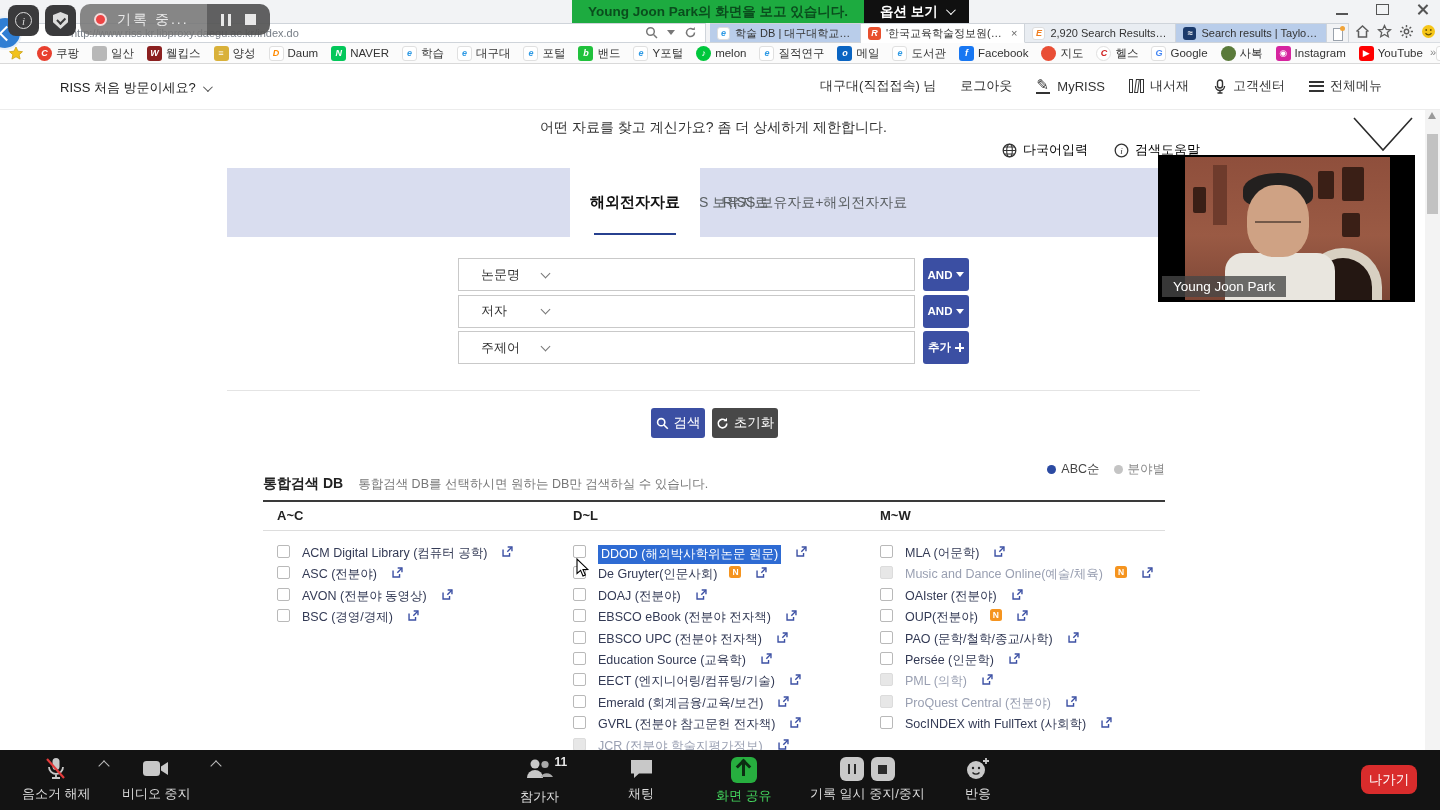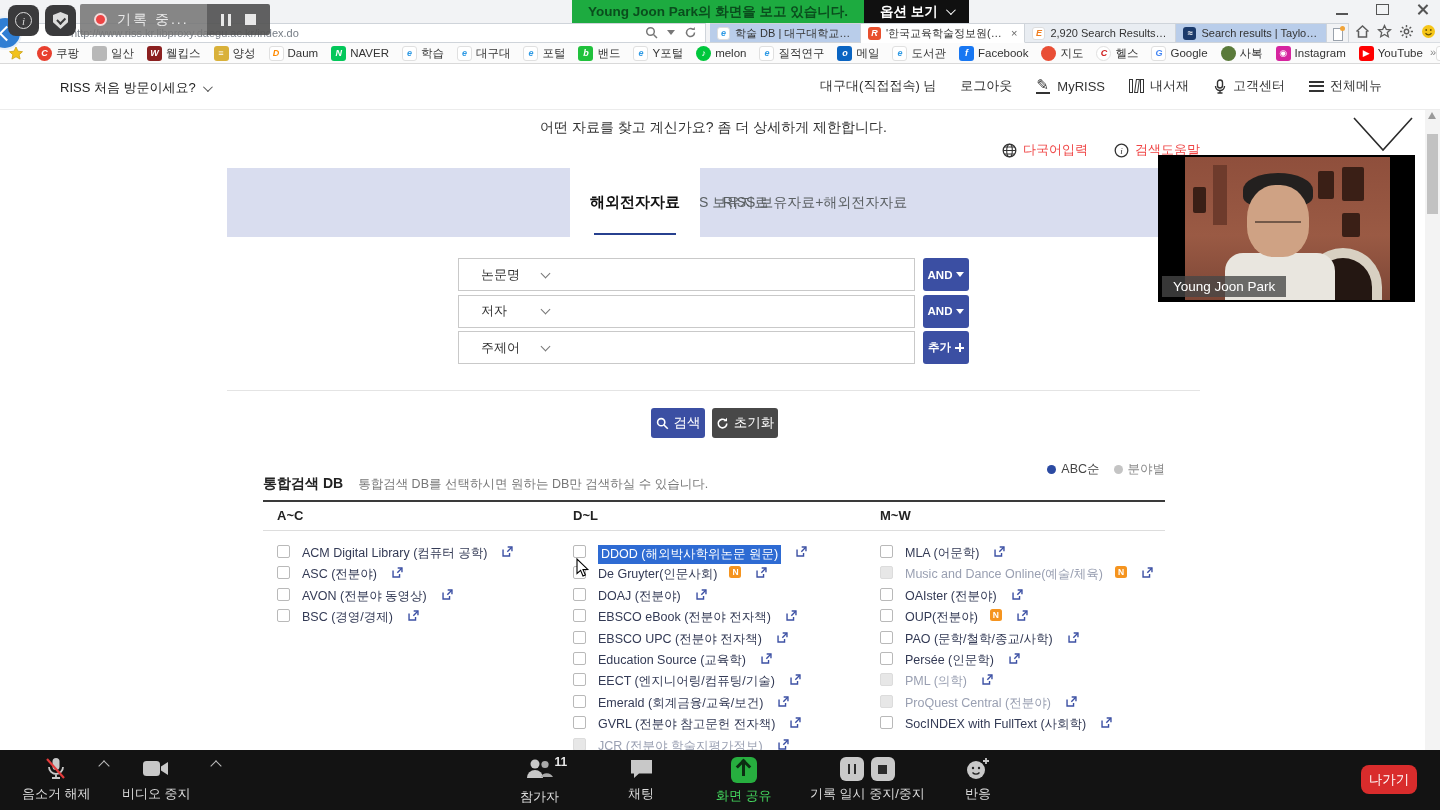--- a/index.html
+++ b/index.html
@@ -48,21 +48,21 @@
   .hdr-item { display:flex; align-items:center; gap:6px; }
   .i-pencil { width:15px; height:15px; position:relative; }
   .i-pencil::after { content:"✎"; font-size:15px; color:#333; position:absolute; left:0; top:-3px; }
   .i-pencil::before { content:""; position:absolute; left:0; bottom:0; width:14px; height:1.5px; background:#333; }
   .i-shelf { width:15px; height:14px; display:flex; gap:1.5px; }
   .i-shelf i { border:1.5px solid #333; width:5px; height:14px; } .i-shelf i:nth-child(2){ transform:skewX(-8deg); }
   .i-burger { width:15px; height:11px; border-top:2px solid #333; border-bottom:2px solid #333; position:relative; }
   .i-burger::after { content:""; position:absolute; left:0; top:2.5px; width:15px; height:2px; background:#333; }
 
   .prompt { position:absolute; left:227px; top:119px; width:973px; text-align:center; font-size:14px; color:#333; }
-  .utils { position:absolute; right:240px; top:141px; display:flex; gap:26px; font-size:13px; color:#ef4444; align-items:center; }
+  .utils { position:absolute; right:240px; top:141px; display:flex; gap:26px; font-size:13px; color:#000000; align-items:center; }
   .util { display:flex; gap:6px; align-items:center; }
 
   .search-panel-tabs { position:absolute; left:227px; top:168px; width:973px; height:69px; background:#d9ddef; }
   .stab { position:absolute; top:0; height:69px; display:flex; align-items:center; justify-content:center; font-size:14px; color:#5b6063; }
   .stab.active { background:#fff; font-weight:bold; color:#111; font-size:15px; }
   .stab.active::after { content:""; position:absolute; left:24px; right:24px; bottom:2px; height:2px; background:#27408f; }
   .panel-body-border { position:absolute; left:227px; top:390px; width:973px; height:0; border-top:1px solid #e4e4e4; }
 
   .form-rows { position:absolute; left:458px; top:258px; width:512px; }
   .frow { position:relative; height:33px; margin-bottom:3.5px; }
@@ -100,21 +100,21 @@
   .pg-scrollbar { position:absolute; right:0; top:110px; width:15px; height:640px; background:#f3f3f3; z-index:1; }
   .sb-up { position:absolute; top:2px; left:3px; width:0; height:0; border-left:4.5px solid transparent; border-right:4.5px solid transparent; border-bottom:7px solid #9a9a9a; }
   .sb-thumb { position:absolute; top:24px; left:2px; width:11px; height:80px; background:#c2c2c2; }
 
   
   .app-ic { position:absolute; top:5px; width:31px; height:31px; border-radius:8px; background:#3a3a3c; z-index:4; display:flex; align-items:center; justify-content:center; }
   .ic-info-g { width:17px; height:17px; border:1.7px solid #dcdcdc; border-radius:50%; color:#dcdcdc; font-size:11px; font-style:italic; font-family:"Liberation Serif",serif; display:flex; align-items:center; justify-content:center; }
   .ic-shield { width:15px; height:17px; background:#dcdcdc; clip-path:polygon(50% 0,100% 18%,100% 60%,50% 100%,0 60%,0 18%); position:relative; }
   .ic-shield::after { content:""; position:absolute; left:4px; top:5px; width:6px; height:3.5px; border-left:2px solid #3a3a3c; border-bottom:2px solid #3a3a3c; transform:rotate(-45deg); }
 
-  .rec-panel { position:absolute; left:80px; top:4px; height:31px; display:flex; z-index:5; border-radius:2px; overflow:hidden; }
+  .rec-panel { position:absolute; left:80px; top:4px; height:31px; display:flex; z-index:5; border-radius:10px; overflow:hidden; }
   .rec-main { background:rgba(118,118,118,.88); display:flex; align-items:center; gap:10px; padding:0 18px 0 14px; }
   .rec-dot { width:13px; height:13px; border-radius:50%; background:#e44; border:2px solid #f3dada; }
   .rec-label { color:#e8e8e8; font-size:14px; letter-spacing:2px; }
   .rec-ctrls { background:rgba(84,84,84,.92); display:flex; align-items:center; gap:14px; padding:0 14px; }
   .rc-pause { width:10px; height:12px; border-left:3.5px solid #e8e8e8; border-right:3.5px solid #e8e8e8; }
   .rc-stop { width:11px; height:11px; background:#e8e8e8; }
 
   .green-banner { position:absolute; left:572px; top:0; height:23px; display:flex; z-index:6; }
   .gb-text { background:#1dab40; color:#0a4d1d; font-size:13.5px; font-weight:bold; display:flex; align-items:center; padding:0 16px; }
   .gb-opt { background:#101010; color:#fff; font-size:13.5px; font-weight:bold; display:flex; align-items:center; gap:8px; padding:0 16px; cursor:pointer; }

